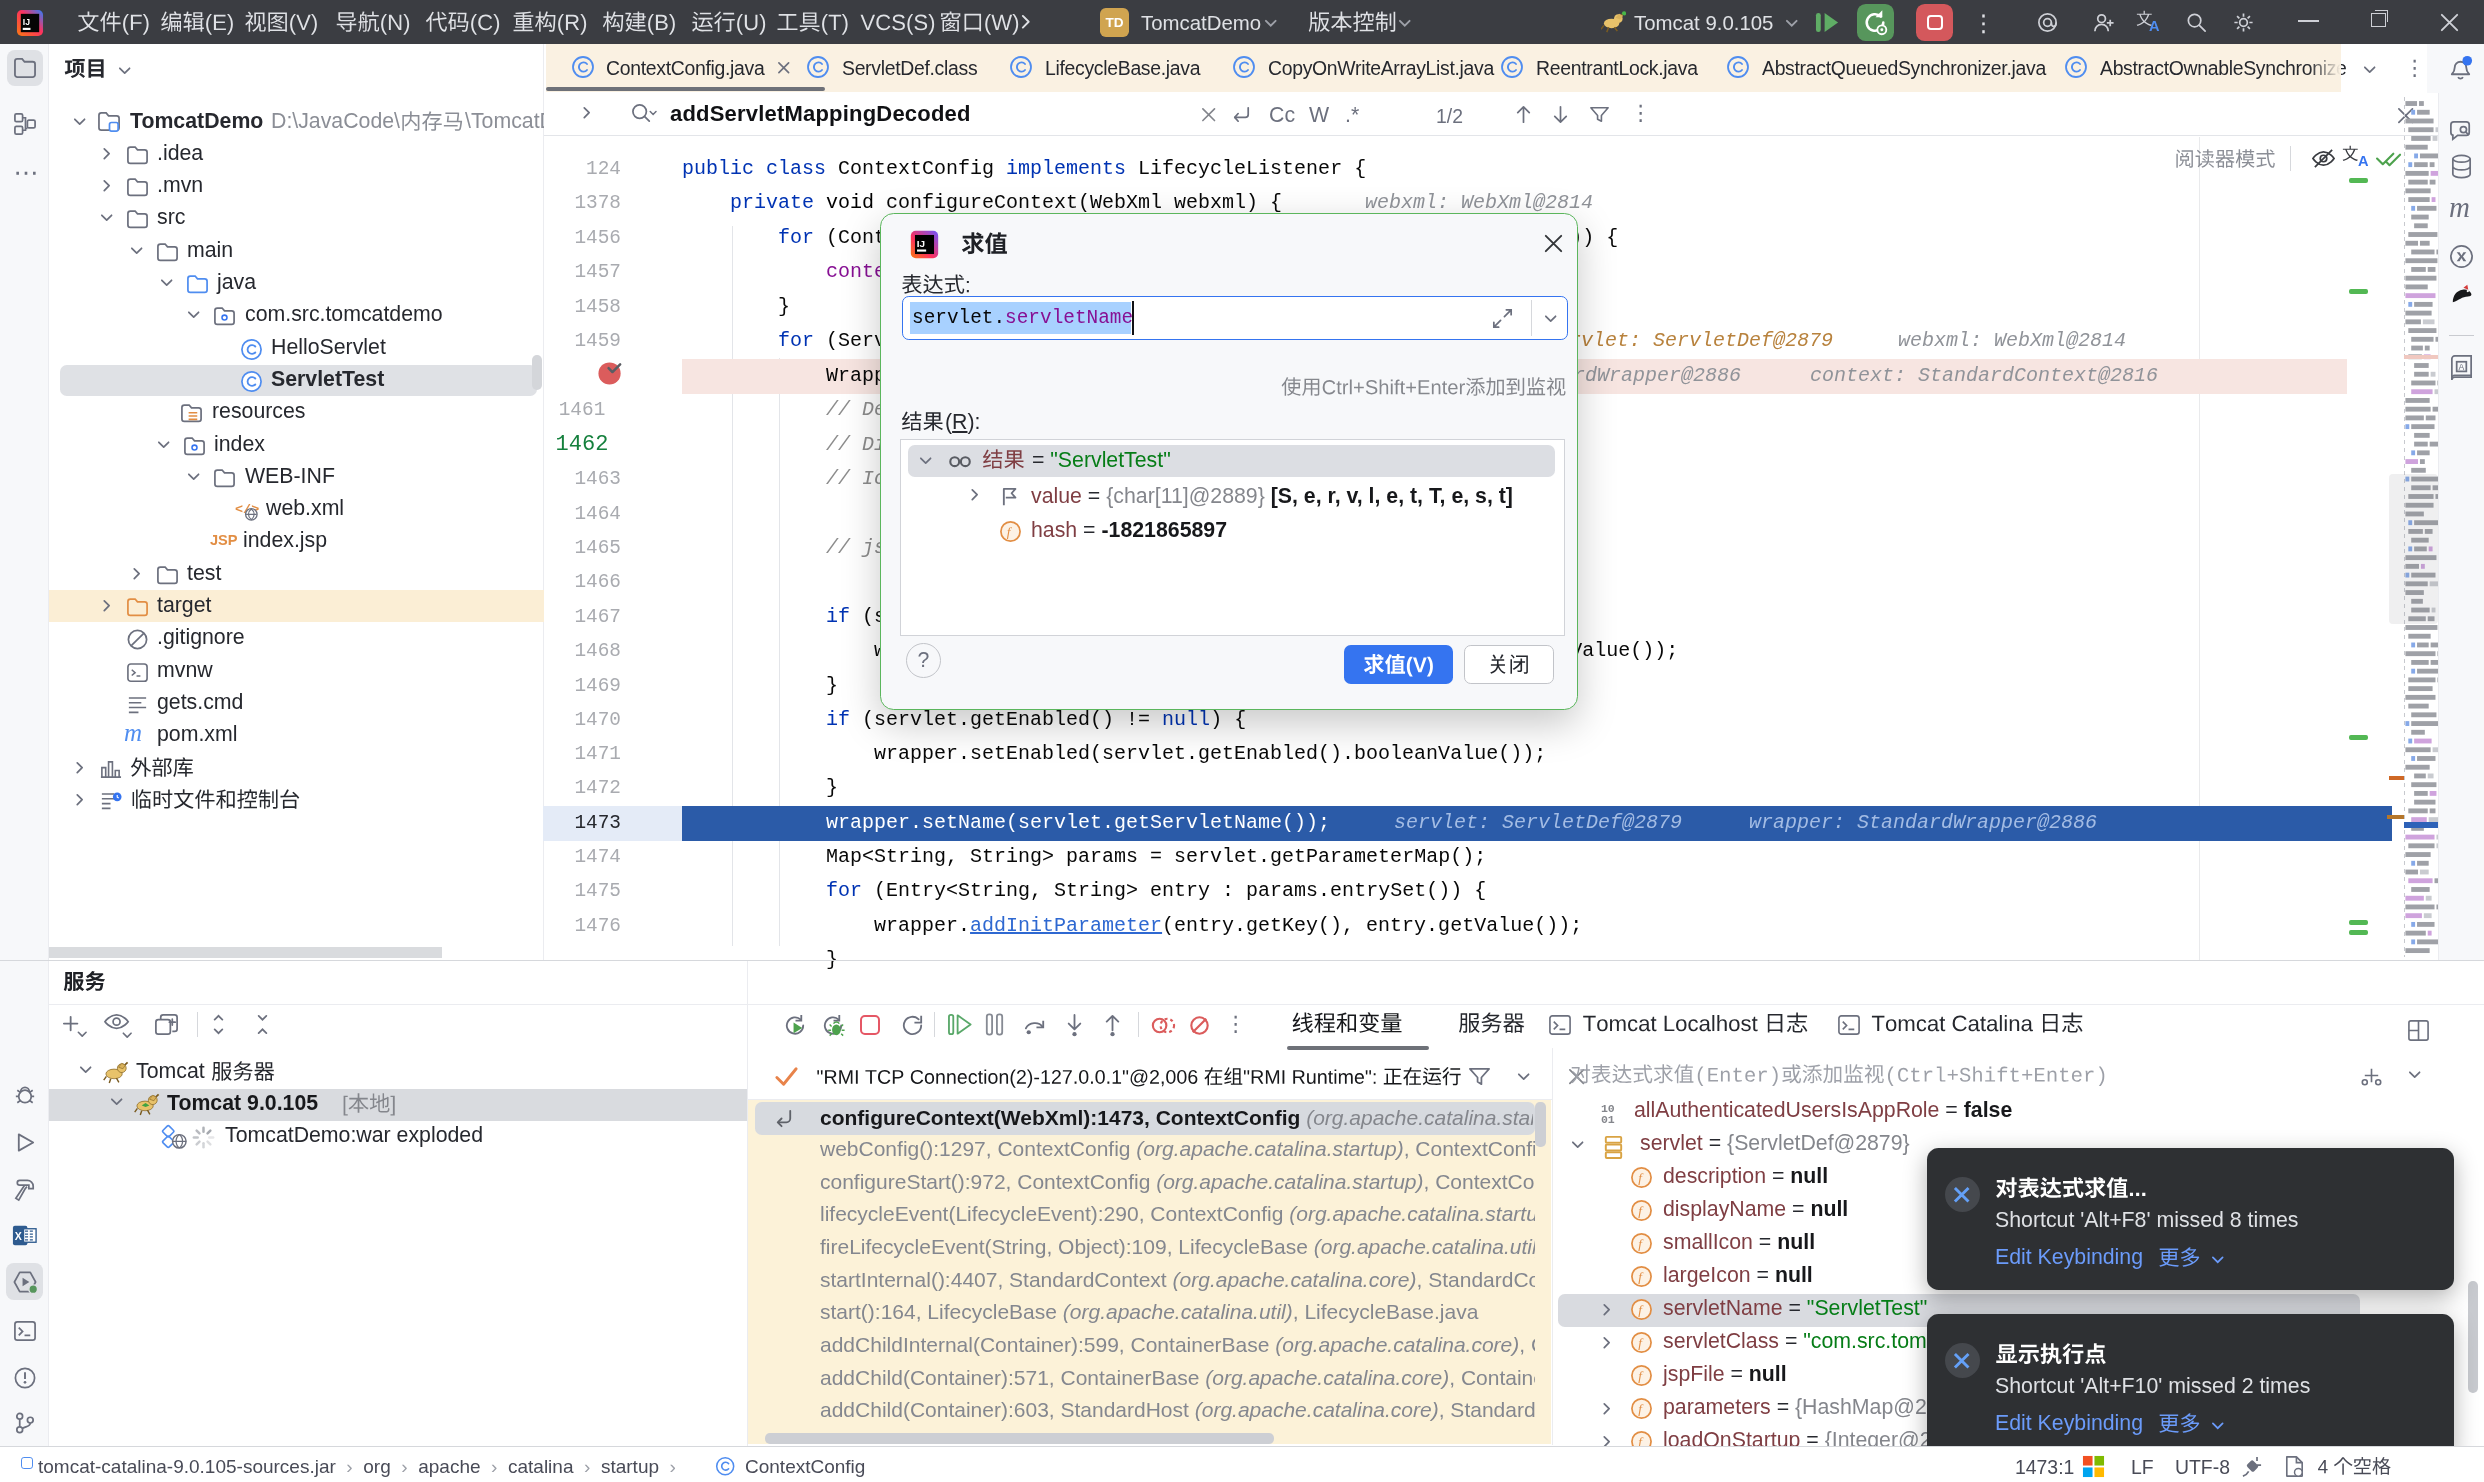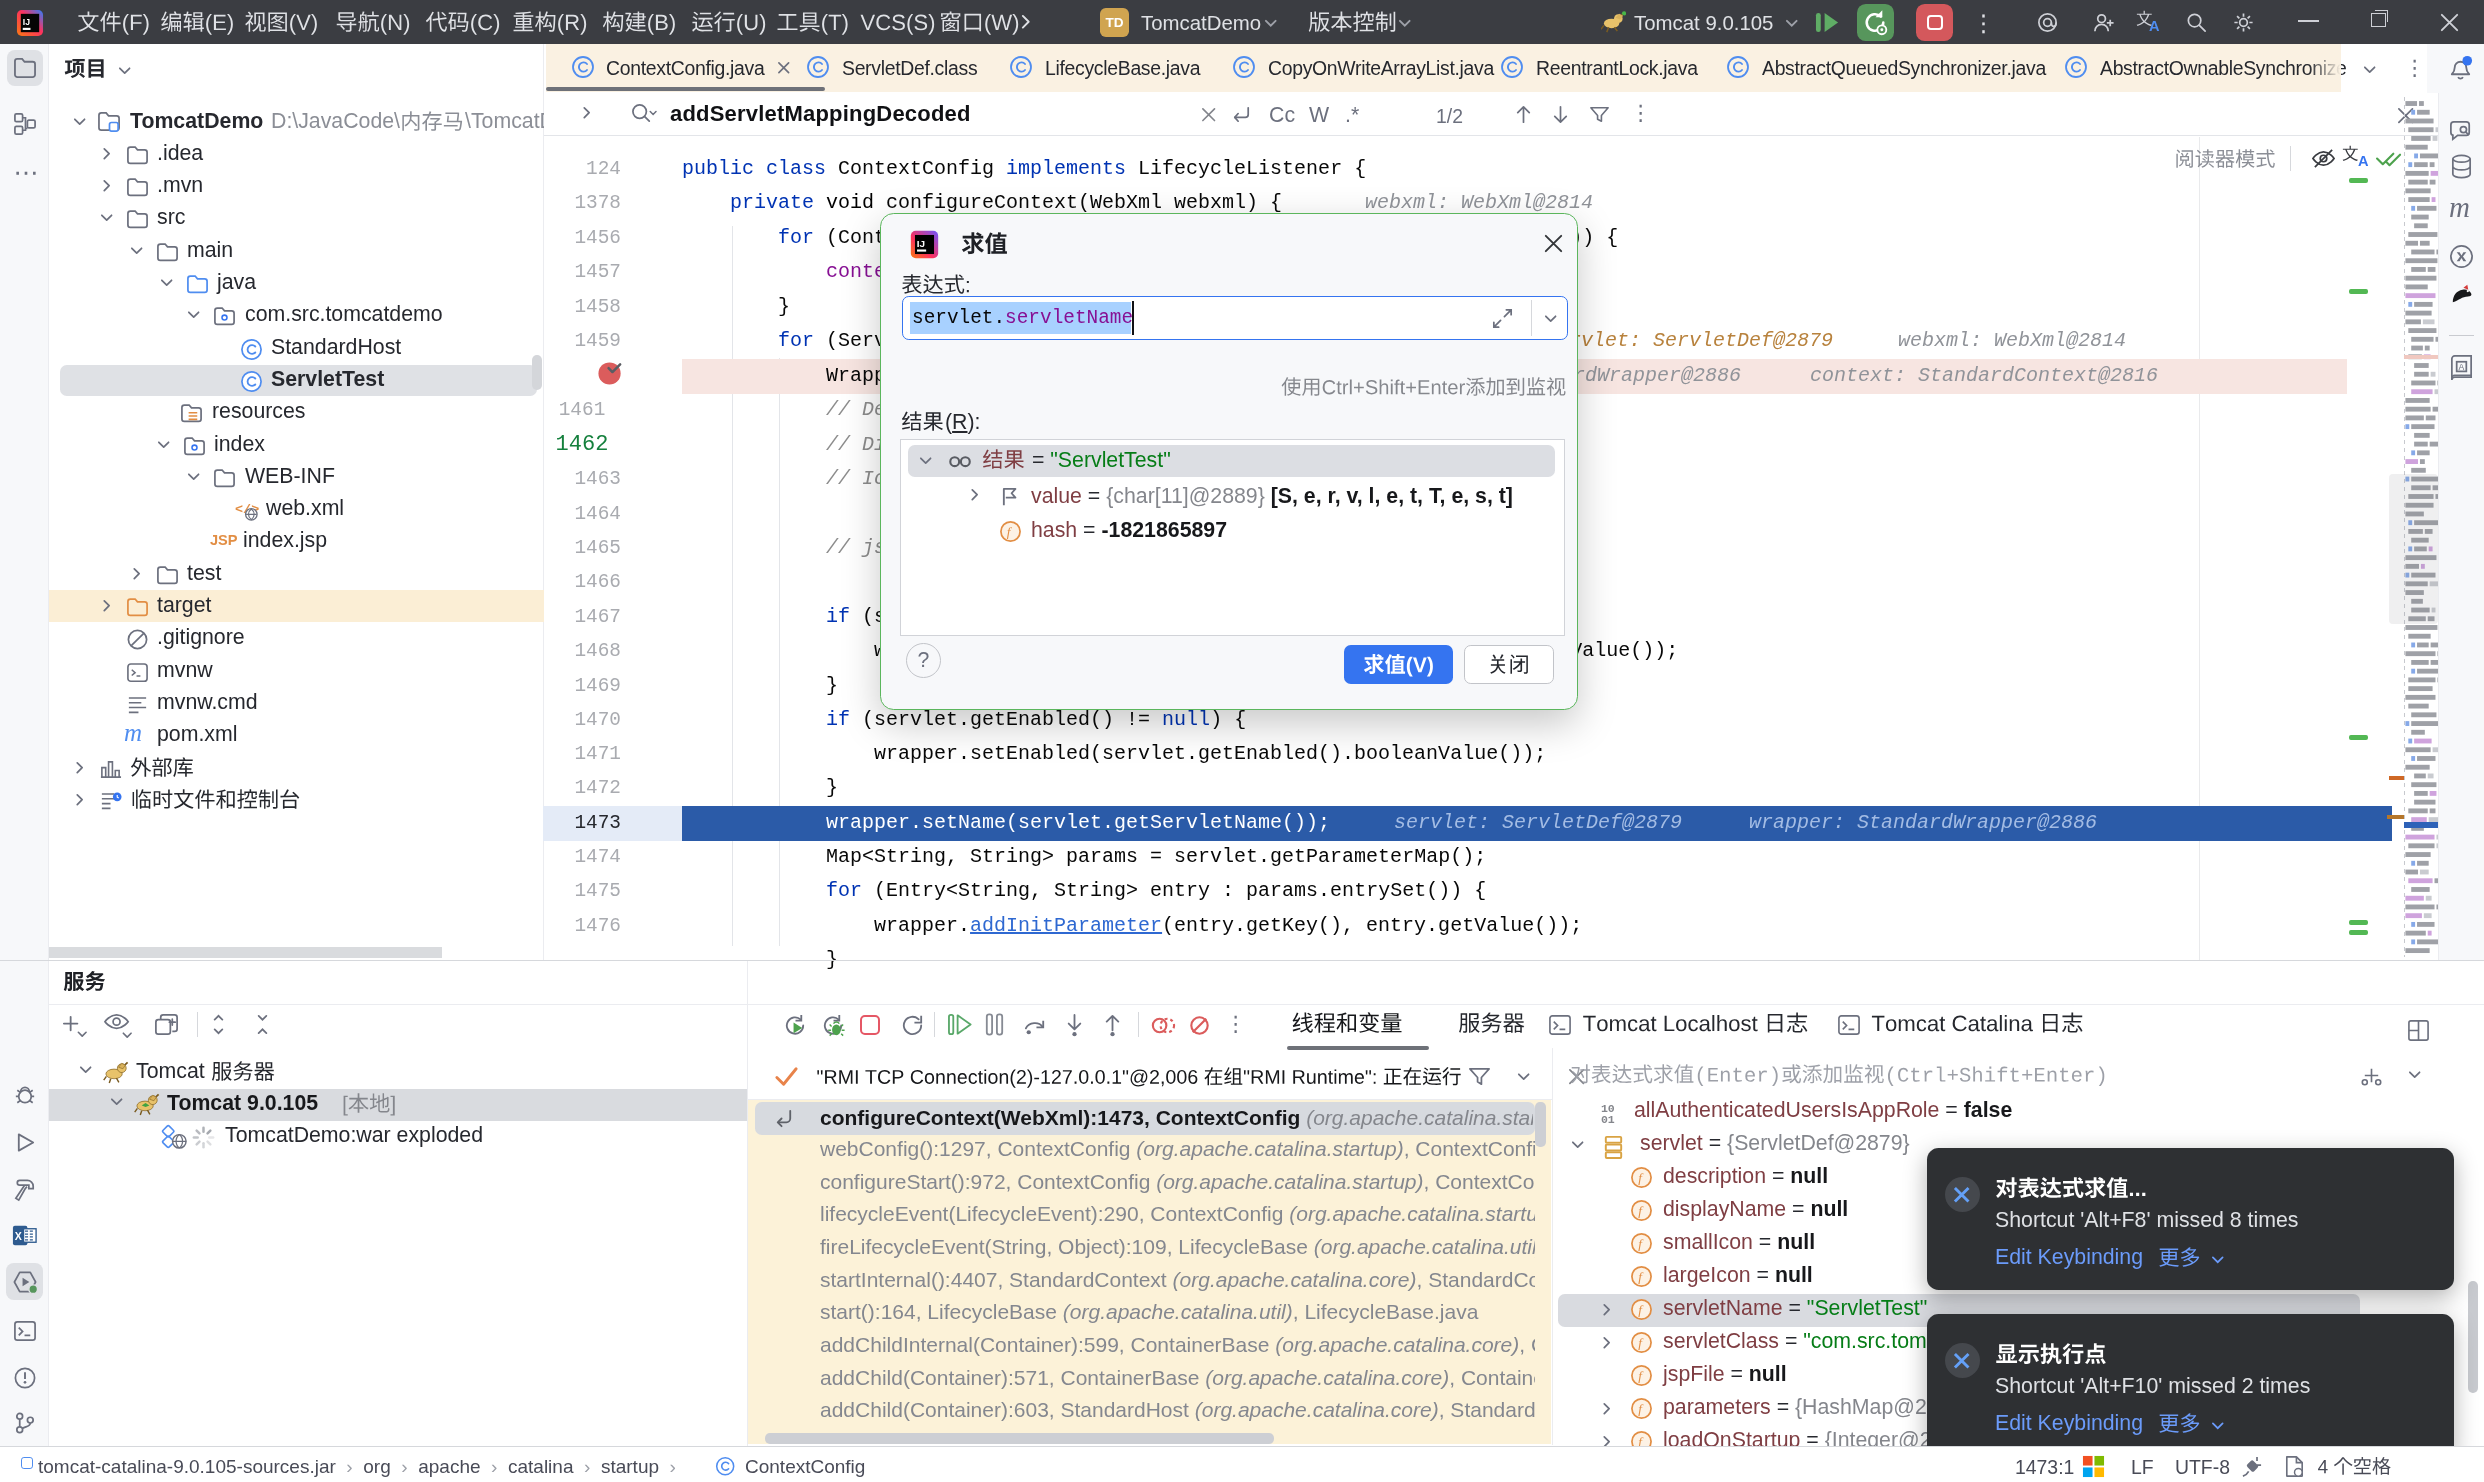--- a/index.html
+++ b/index.html
@@ -246,21 +246,21 @@
   </svg>
 <svg class="abs" style="left:213px;top:306px" width="23" height="21.3" viewBox="0 0 24 22">
     <path d="M2 4.5A2.5 2.5 0 0 1 4.5 2h5l2.5 3h7.5A2.5 2.5 0 0 1 22 7.5v9a2.5 2.5 0 0 1-2.5 2.5h-15A2.5 2.5 0 0 1 2 16.5z" stroke="#6c707e" stroke-width="1.8" fill="none"></path>
     <circle cx="12" cy="12" r="2.6" fill="none" stroke="#3574f0" stroke-width="1.6"></circle>
   </svg>
 <div class="abs" style="left:245px;top:302px;font-size:21.3px;color:#26282e;font-weight:normal;white-space:nowrap">com.src.tomcatdemo</div>
 <svg class="abs" style="left:240px;top:338px" width="23" height="23" viewBox="0 0 24 24">
     <circle cx="12" cy="12" r="10" stroke="#4f8df0" stroke-width="1.8" fill="#fff"></circle>
     <path d="M16 9a4.6 4.6 0 1 0 0 6" stroke="#4f8df0" stroke-width="1.9" fill="none" stroke-linecap="round"></path>
   </svg>
-<div class="abs" style="left:271px;top:335px;font-size:21.3px;color:#26282e;font-weight:normal;white-space:nowrap">StandardHost</div>
+<div class="abs" style="left:271px;top:335px;font-size:21.3px;color:#26282e;font-weight:normal;white-space:nowrap">HelloServlet</div>
 <svg class="abs" style="left:240px;top:370px" width="23" height="23" viewBox="0 0 24 24">
     <circle cx="12" cy="12" r="10" stroke="#4f8df0" stroke-width="1.8" fill="#fff"></circle>
     <path d="M16 9a4.6 4.6 0 1 0 0 6" stroke="#4f8df0" stroke-width="1.9" fill="none" stroke-linecap="round"></path>
   </svg>
 <div class="abs" style="left:271px;top:367px;font-size:21.3px;color:#26282e;font-weight:bold;white-space:nowrap">ServletTest</div>
 <svg class="abs" style="left:180px;top:403px" width="23" height="21.3" viewBox="0 0 24 22">
     <path d="M2 4.5A2.5 2.5 0 0 1 4.5 2h5l2.5 3h7.5A2.5 2.5 0 0 1 22 7.5v9a2.5 2.5 0 0 1-2.5 2.5h-15A2.5 2.5 0 0 1 2 16.5z" stroke="#6c707e" stroke-width="1.8" fill="none"></path>
     <path d="M9 10h9M9 13.5h9M9 17h9" stroke="#e28e44" stroke-width="1.7"></path>
   </svg>
 <div class="abs" style="left:212px;top:399px;font-size:21.3px;color:#26282e;font-weight:normal;white-space:nowrap">resources</div>
@@ -307,21 +307,21 @@
   </svg>
 <div class="abs" style="left:157px;top:625px;font-size:21.3px;color:#26282e;font-weight:normal;white-space:nowrap">.gitignore</div>
 <svg class="abs" style="left:126px;top:662px" width="23" height="21.3" viewBox="0 0 24 22">
     <rect x="2" y="2" width="20" height="18" rx="3" stroke="#6c707e" stroke-width="1.7" fill="none"></rect>
     <path d="M6 8l3.5 3L6 14M11 14.5h4" stroke="#6c707e" stroke-width="1.6" fill="none"></path>
   </svg>
 <div class="abs" style="left:157px;top:658px;font-size:21.3px;color:#26282e;font-weight:normal;white-space:nowrap">mvnw</div>
 <svg class="abs" style="left:126px;top:694px" width="23" height="21.3" viewBox="0 0 24 22">
     <path d="M3 4h18M3 9h13M3 14h18M3 19h10" stroke="#6c707e" stroke-width="1.7"></path>
   </svg>
-<div class="abs" style="left:157px;top:690px;font-size:21.3px;color:#26282e;font-weight:normal;white-space:nowrap">mvnw.cmd</div>
+<div class="abs" style="left:157px;top:690px;font-size:21.3px;color:#26282e;font-weight:normal;white-space:nowrap">gets.cmd</div>
 <div class="abs" style="left:124px;top:719px;font-size:25px;font-style:italic;color:#4f8df0;font-family:Liberation Serif,serif">m</div>
 <div class="abs" style="left:157px;top:722px;font-size:21.3px;color:#26282e;font-weight:normal;white-space:nowrap">pom.xml</div>
 <svg class="abs" style="left:70px;top:758px" width="19.4" height="19.4" viewBox="0 0 20 20">
     <path d="M7.5 5l5 5-5 5" stroke="#6c707e" stroke-width="1.8" fill="none" stroke-linecap="round" stroke-linejoin="round"></path>
   </svg>
 <svg class="abs" style="left:99px;top:758px" width="23" height="23" viewBox="0 0 24 24">
     <g stroke="#6c707e" stroke-width="1.7" fill="none">
       <path d="M3 20V10h4v10M10 20V4h4v16M17 20v-7h4v7M2 20h21"></path>
     </g>
   </svg>

